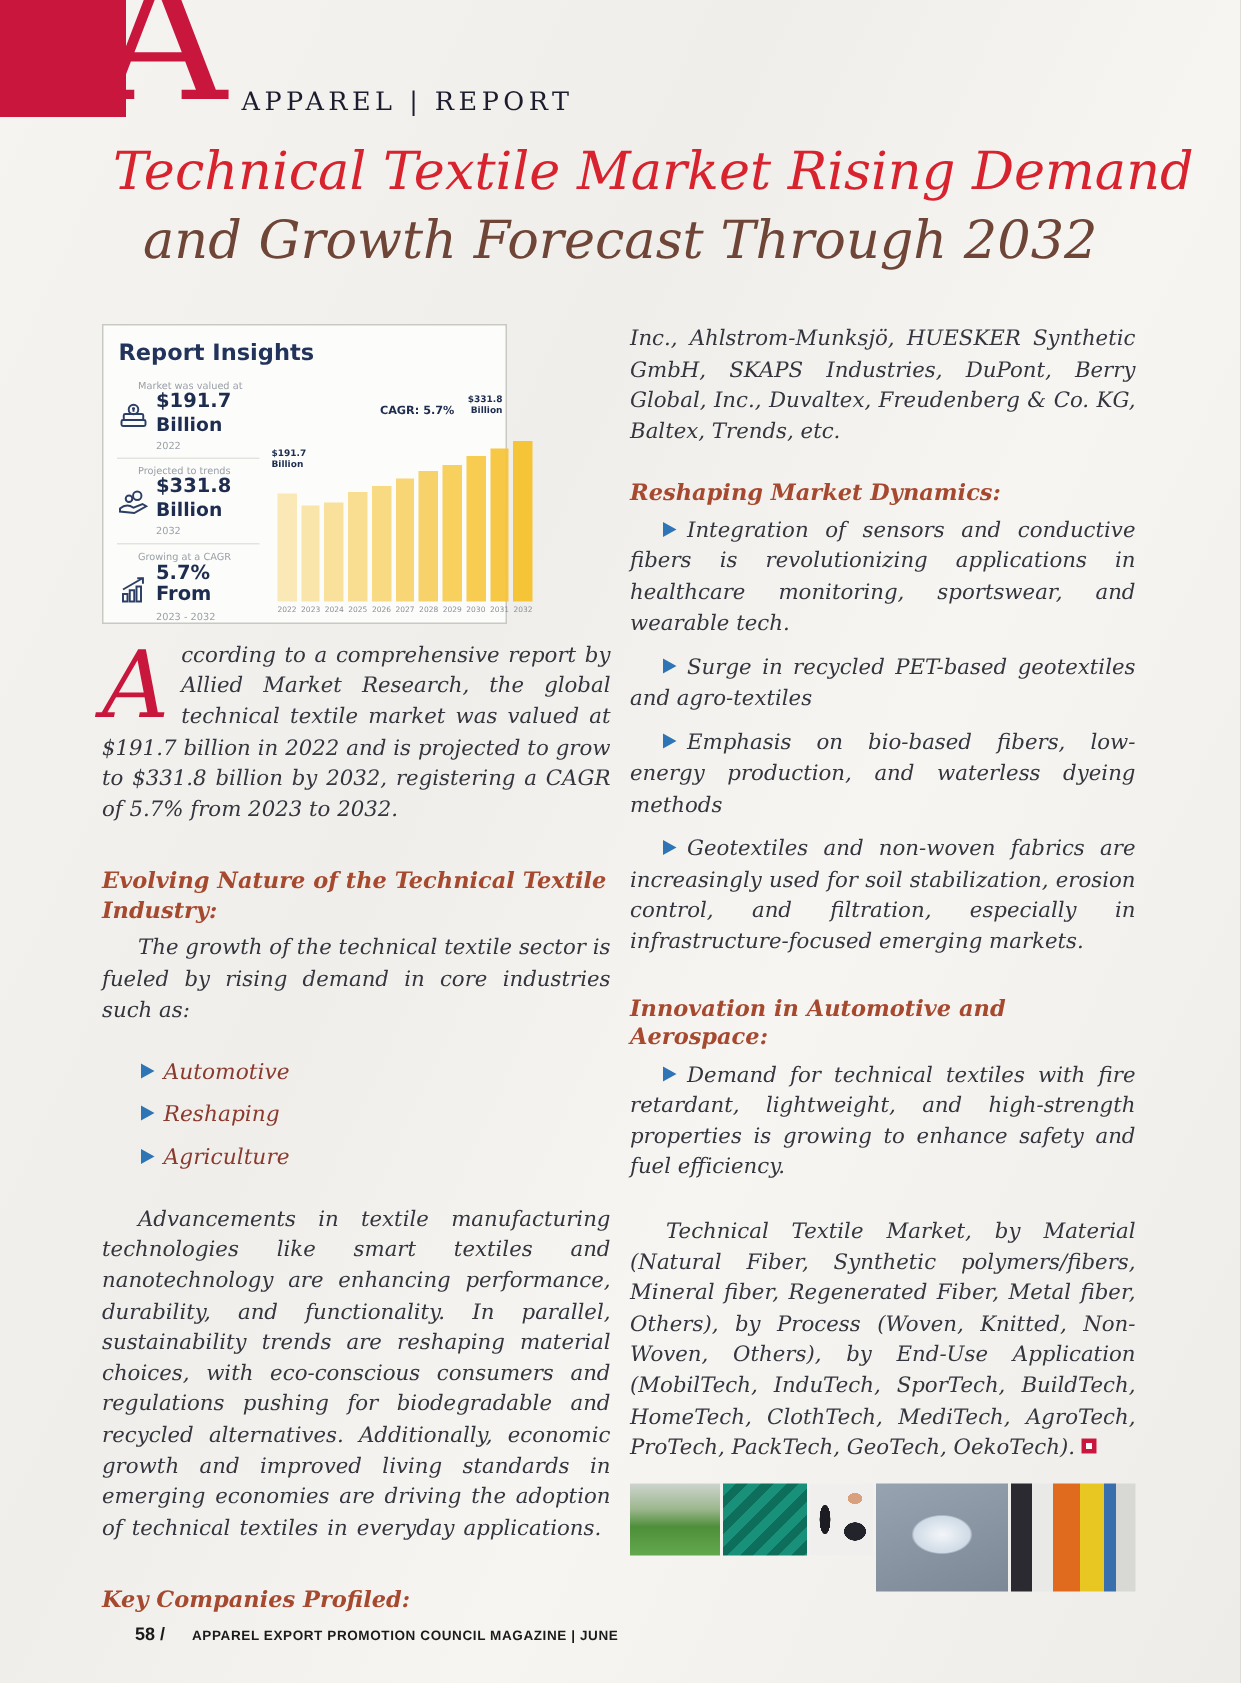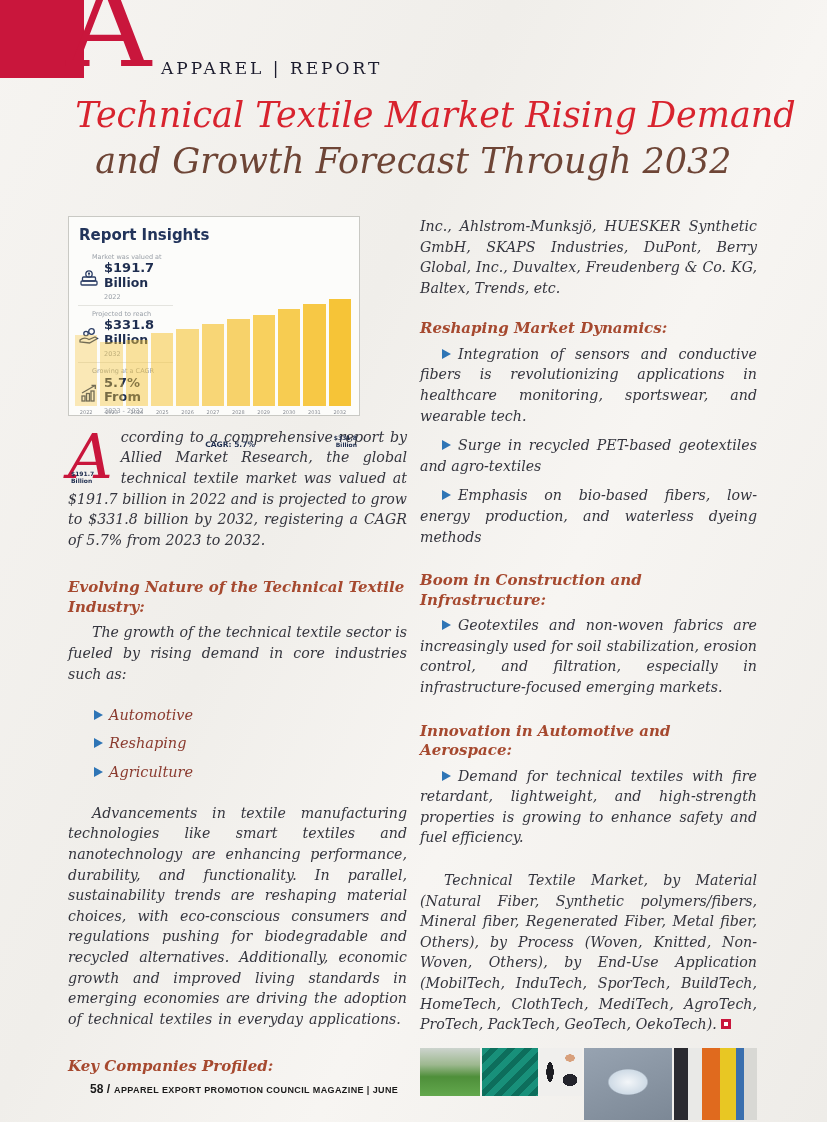--- a/index.html
+++ b/index.html
@@ -23,24 +23,24 @@
   p{margin:0;}
   .justify{text-align:justify;}
   .indent{text-indent:24px;}
   .sec-h{font-size:15px;font-weight:bold;font-style:italic;color:#A6492F;margin:28px 0 5px 0;line-height:1.3;}
   .sub-h{font-size:15px;font-weight:bold;font-style:italic;color:#1d2f4e;margin:0 0 4px 0;line-height:1.3;}
   .arr{display:inline-block;width:0;height:0;border-left:9px solid #2E75B6;
        border-top:5px solid transparent;border-bottom:5px solid transparent;margin-right:7px;}
   .bullet-par{text-align:justify;text-indent:22px;margin-bottom:9px;}
   .bullet-par .arr{text-indent:0;}
   
-  .insights{margin:0;width:292px;background:#fcfcfa;border:1px solid #c9c9c4;box-sizing:border-box;
+  .insights{margin:0;width:270px;background:#fcfcfa;border:1px solid #c9c9c4;box-sizing:border-box;
             font-style:normal;font-family:"DejaVu Sans","Liberation Sans",sans-serif;}
   .ri-title{font-size:15px;font-weight:bold;color:#22345b;padding:8px 10px 2px 10px;}
-  .ri-body{display:flex;height:166px;flex-direction:column;}
+  .ri-body{display:flex;height:166px;}
   .ri-stats{width:110px;box-sizing:border-box;padding:0 6px 0 9px;}
   .stat{padding:4px 0 3px 0;border-bottom:1px solid #e4e4df;}
   .stat:last-child{border-bottom:none;}
   .stat-caption{font-size:6.5px;color:#9aa0a8;margin-left:14px;line-height:1.3;min-height:8px;}
   .stat-row{display:flex;align-items:center;gap:4px;}
   .stat-icon{flex:0 0 22px;}
   .stat-value{font-size:13px;font-weight:bold;color:#1e2d4f;line-height:1.15;}
   .stat-unit{font-size:12.5px;font-weight:bold;color:#1e2d4f;line-height:1.15;}
   .stat-year{font-size:6.5px;color:#9aa0a8;margin-top:2px;}
   .ri-chart{flex:1;position:relative;}
@@ -74,21 +74,21 @@
       radial-gradient(6px 16px at 10px 24px,#1c1c22 60%,transparent 62%),
       radial-gradient(12px 10px at 30px 32px,#23232b 60%,transparent 62%),
       radial-gradient(8px 6px at 30px 10px,#d8a07c 60%,transparent 62%),#f0efed;}
   .ph-filter{left:164px;top:0;width:88px;height:72px;background:
       radial-gradient(34px 22px at 44px 34px,#f3f6f9 0%,#cfdbe6 55%,transparent 60%),
       linear-gradient(160deg,#97a3b1 0%,#7c8896 100%);}
   .ph-workwear{left:254px;top:0;width:83px;height:72px;background:
       linear-gradient(90deg,#2a2a30 0 14px,#e9e9e7 14px 28px,#e06a1e 28px 46px,#e8c723 46px 62px,#3a6fae 62px 70px,#d8d8d4 70px);}
   
   .page-footer{position:absolute;left:90px;bottom:26px;font-family:"Liberation Sans","DejaVu Sans",sans-serif;
-               color:#1a1a1a;display:flex;align-items:baseline;gap:4px;}
+               color:#1a1a1a;display:flex;align-items:baseline;gap:18px;}
   .pf-num{font-size:12px;font-weight:bold;}
   .pf-text{font-size:9px;font-weight:bold;letter-spacing:0.4px;}
 </style>
 </head>
 <body>
 
 <div class="page">
 
   <div class="logo-rect"></div>
   <div class="logo-a">A</div>
@@ -121,21 +121,21 @@
                 </span>
                 <div>
                   <div class="stat-value">$191.7</div>
                   <div class="stat-unit">Billion</div>
                   <div class="stat-year">2022</div>
                 </div>
               </div>
             </div>
 
             <div class="stat">
-              <div class="stat-caption">Projected to reach</div>
+              <div class="stat-caption">Projected to trends</div>
               <div class="stat-row">
                 <span class="stat-icon">
                   <svg width="22" height="22" viewBox="0 0 22 22" fill="none" stroke="#2c3e66" stroke-width="1.3">
                     <circle cx="13.5" cy="6.5" r="2.8"></circle>
                       <circle cx="8" cy="8.5" r="2.2"></circle>
                     <path d="M2 15c3-2.5 6-2.5 9-.5l6-2.5 2.5 1.5-8 4.5L2 17z"></path>
                   </svg>
                 </span>
                 <div>
                   <div class="stat-value">$331.8</div>
@@ -249,21 +249,20 @@
     <section class="col col-right">
 
       <p class="justify">Inc., Ahlstrom-Munksjö, HUESKER Synthetic GmbH, SKAPS Industries, DuPont, Berry Global, Inc., Duvaltex, Freudenberg &amp; Co. KG, Baltex, Trends, etc.</p>
 
       <h3 class="sec-h" style="margin-top:21px;">Reshaping Market Dynamics:</h3>
       <p class="bullet-par"><span class="arr"></span><span>Integration of sensors and conductive fibers is revolutionizing applications in healthcare monitoring, sportswear, and wearable tech.</span></p>
 
       <p class="bullet-par"><span class="arr"></span><span>Surge in recycled PET-based geotextiles and agro-textiles</span></p>
       <p class="bullet-par"><span class="arr"></span><span>Emphasis on bio-based fibers, low-energy production, and waterless dyeing methods</span></p>
 
-      <h3 class="sec-h" style="margin-top:24px;">Boom in Construction and Infrastructure:</h3>
       <p class="bullet-par"><span class="arr"></span><span>Geotextiles and non-woven fabrics are increasingly used for soil stabilization, erosion control, and filtration, especially in infrastructure-focused emerging markets.</span></p>
 
       <h3 class="sec-h" style="margin-top:24px;">Innovation in Automotive and Aerospace:</h3>
       <p class="bullet-par"><span class="arr"></span><span>Demand for technical textiles with fire retardant, lightweight, and high-strength properties is growing to enhance safety and fuel efficiency.</span></p>
 
       <p class="justify indent seg"><span>Technical Textile Market, by Material (Natural Fiber, Synthetic polymers/fibers, Mineral fiber, Regenerated Fiber, Metal fiber, Others), by Process (Woven, Knitted, Non-Woven, Others), by End-Use Application (MobilTech, InduTech, SporTech, BuildTech, HomeTech, ClothTech, MediTech, AgroTech, ProTech, PackTech, GeoTech, OekoTech).</span><span class="endmark"></span></p>
 
       <div class="collage">
         <div class="ph-greenhouse"></div>
         <div class="ph-netting"></div>

